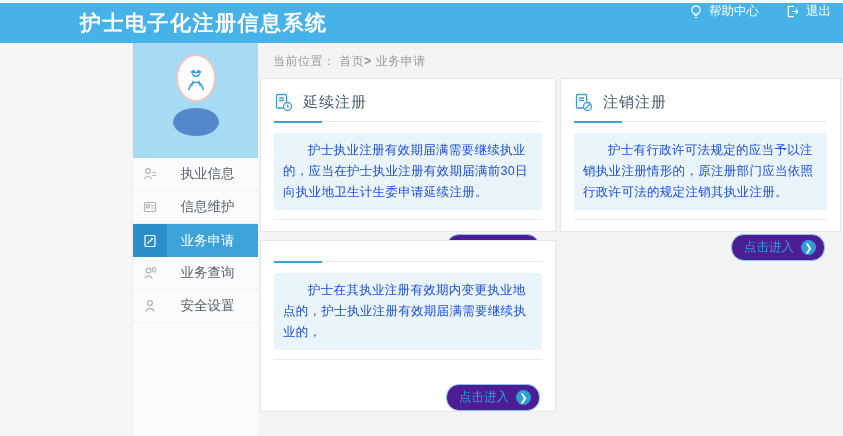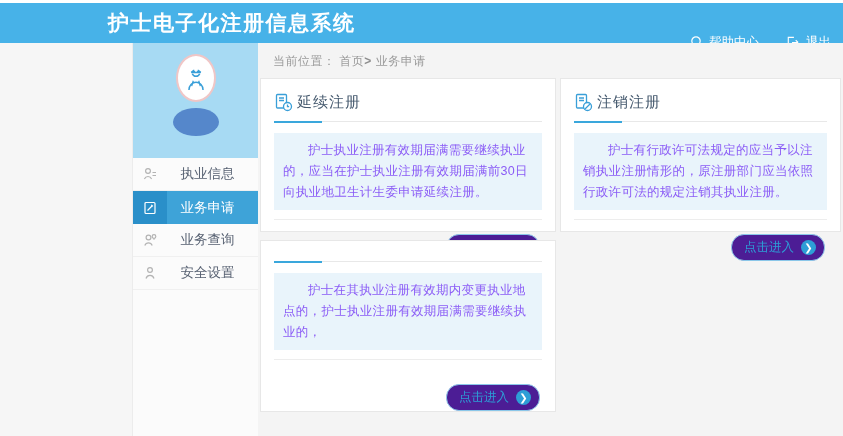--- a/index.html
+++ b/index.html
@@ -2,22 +2,22 @@
 <html><head>
 <meta charset="utf-8">
 <style>
   * { margin:0; padding:0; box-sizing:border-box; }
   html,body { width:843px; height:436px; overflow:hidden; background:#f4f4f4;
               font-family:"Liberation Sans","DejaVu Sans",sans-serif; }
 
   
   .top-strip { height:3px; background:#ffffff; }
   .header { height:40px; background:#47b2e8; display:flex; align-items:center; position:relative; }
-  .header-title { margin-left:108px; color:#ffffff; font-size:21px; font-weight:bold; letter-spacing:1.5px; }
-  .header-right { position:absolute; right:12px; top:8px; height:40px; display:flex; align-items:flex-end; gap:26px; }
+  .header-title { margin-left:80px; color:#ffffff; font-size:21px; font-weight:bold; letter-spacing:1.5px; }
+  .header-right { position:absolute; right:12px; top:0; height:40px; display:flex; align-items:flex-start; gap:26px; }
   .header-link { display:flex; align-items:center; gap:6px; color:#ffffff; font-size:12.5px; cursor:pointer; }
   .hicon svg { display:block; }
 
   
   .layout { display:flex; height:393px; }
   .gutter { width:133px; background:#f6f6f6; border-right:1px solid #ececec; }
   .sidebar { width:125px; background:#22c55e; display:flex; flex-direction:column; }
 
   .avatar-panel { height:115px; background:#a7daf3; position:relative; }
   .avatar-oval { position:absolute; left:50%; top:11px; transform:translateX(-50%);
@@ -39,26 +39,26 @@
   
   .main { flex:1; position:relative; background:#f4f4f4; }
   .breadcrumb { position:absolute; left:15px; top:10px; font-size:12px; color:#9a9a9a; letter-spacing:0.5px; }
   .breadcrumb b { font-weight:bold; color:#8d8d8d; }
 
   .card { position:absolute; background:#ffffff; border:1px solid #e7e7e7; padding:12px 13px 0 13px; }
   .card-1 { left:2px;  top:35px;  width:296px; height:154px; }
   .card-2 { left:302px; top:35px; width:281px; height:154px; }
   .card-3 { left:2px;  top:197px; width:296px; height:172px; }
 
-  .card-head { display:flex; align-items:center; gap:4px; height:22px; }
+  .card-head { display:flex; align-items:center; gap:10px; height:22px; }
   .card-icon { color:#3a9fd8; display:flex; }
   .card-title { font-size:15px; color:#44586d; letter-spacing:1px; }
   .card-underline { margin-top:7px; height:2px; border-bottom:1px solid #e8e8e8; position:relative; }
   .card-underline::before { content:""; position:absolute; left:0; top:1px; width:48px; height:2px; background:#3aa7dc; }
-  .card-desc { margin-top:11px; background:#e9f4fb; color:#8b5cf6; font-size:12.5px;
+  .card-desc { margin-top:11px; background:#e9f4fb; color:#1d4ed8; font-size:12.5px;
                line-height:21px; padding:7px 9px; text-indent:2em; letter-spacing:0.3px; }
   .card-divider { margin-top:9px; border-bottom:1px solid #ededed; }
   .card-footer { text-align:right; padding:14px 2px 0 0; }
   .card-3 .card-footer { padding-top:24px; }
   .enter-btn { display:inline-flex; align-items:center; gap:7px; border:1px solid #8bc7e9; border-radius:13px;
                padding:4px 8px 4px 12px; background:#4c1d95; color:#2d9ed6; font-size:12.5px; cursor:pointer; }
   .btn-arrow { width:15px; height:15px; border-radius:50%; background:#2d9ed6; color:#ffffff;
                display:flex; align-items:center; justify-content:center; font-size:10px; line-height:1; }
 </style>
 </head>
@@ -112,20 +112,30 @@
       <span class="mi-icon">
         <svg width="16" height="16" viewBox="0 0 16 16" fill="none" stroke="currentColor" stroke-width="1.2">
           <circle cx="6" cy="5" r="2.4"></circle>
             <path d="M2.4 13 a4 4.4 0 0 1 7.2 0"></path>
             <path d="M10.5 6.5h3.5M10.5 9.5h3.5"></path>
         </svg>
       </span>
       <span class="mi-label">执业信息</span>
     </div>
 
+    <div class="menu-item">
+      <span class="mi-icon">
+        <svg width="16" height="16" viewBox="0 0 16 16" fill="none" stroke="currentColor" stroke-width="1.2">
+          <rect x="2.5" y="3.5" width="11" height="9" rx="1"></rect>
+            <rect x="4.5" y="5.8" width="2.8" height="3"></rect>
+            <path d="M9 6.5h3M9 9h3"></path>
+        </svg>
+      </span>
+      <span class="mi-label">信息维护</span>
+    </div>
 
     <div class="menu-item active">
       <span class="mi-icon">
         <svg width="16" height="16" viewBox="0 0 16 16" fill="none" stroke="currentColor" stroke-width="1.2">
           <rect x="3" y="2.5" width="10" height="11" rx="1"></rect>
             <path d="M5.5 10.5 L10.5 5.5 M9.3 4.8l1.6 1.6"></path>
         </svg>
       </span>
       <span class="mi-label">业务申请</span>
     </div>

